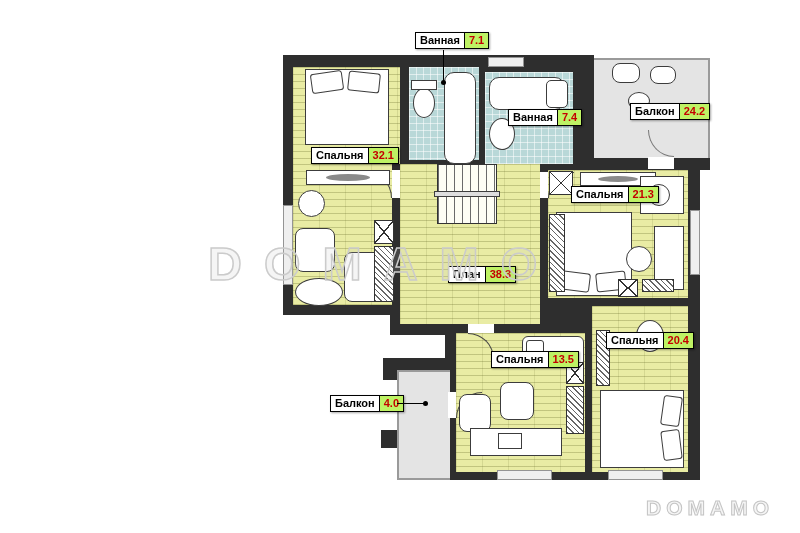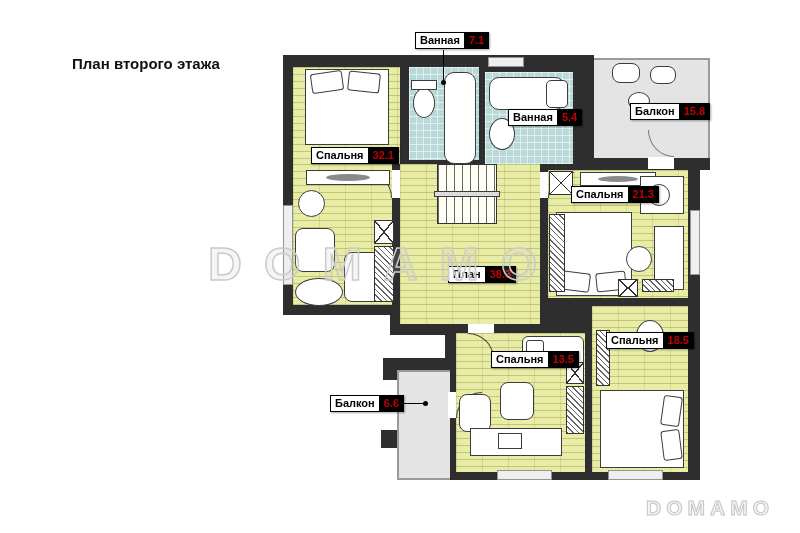--- a/index.html
+++ b/index.html
@@ -27,38 +27,37 @@
         #fff;border:1px solid #333;box-sizing:border-box;}
   .hatch{position:absolute;background:repeating-linear-gradient(45deg,#666 0 1px,transparent 1px 4px),#fff;
          border:1px solid #333;box-sizing:border-box;}
   .stairs{position:absolute;background:repeating-linear-gradient(90deg,#6a6a6a 0 1px,transparent 1px 8px),#fdfdf4;
           border:1px solid #333;box-sizing:border-box;}
   
   .room-label{position:absolute;display:inline-flex;border:1px solid #000;background:#fff;
      font-size:11px;font-weight:bold;line-height:13px;white-space:nowrap;
      box-shadow:1px 1px 2px rgba(0,0,0,.35);}
   .rl-name{padding:1px 4px;background:#fff;color:#000;}
-  .rl-area{padding:1px 4px;background:#000000;color:#c40000;border-left:1px solid #000;}
+  .rl-area{padding:1px 4px;background:#bef264;color:#c40000;border-left:1px solid #000;}
   .leader{position:absolute;background:#000;}
   .dot{position:absolute;width:5px;height:5px;border-radius:50%;background:#000;}
   
   .title{position:absolute;left:72px;top:55px;font-size:15px;font-weight:bold;color:#111;}
   .wm-center{position:absolute;left:208px;top:236px;font-size:47px;font-weight:bold;
      letter-spacing:22px;color:rgba(190,190,190,0.16);-webkit-text-stroke:1.5px #cbcbcb;}
   .wm-corner{position:absolute;left:646px;top:496px;font-size:21px;font-weight:bold;
      letter-spacing:5px;color:rgba(190,190,190,0.16);-webkit-text-stroke:1px #c4c4c4;}
   .pillow{position:absolute;background:#fff;border:1px solid #3c3c3c;border-radius:3px;}
   .lens{position:absolute;background:#8a8a8a;border-radius:50%;}
 </style>
 </head>
 <body>
 
 <div id="canvas">
 
-  <div class="title">План второго этажа</div>
 
   <div class="wall" style="left:283px;top:55px;width:310px;height:260px;"></div>
   <div class="wall" style="left:573px;top:55px;width:21px;height:117px;"></div>
   <div class="wall" style="left:592px;top:156px;width:118px;height:14px;"></div>
   <div class="wall" style="left:540px;top:164px;width:160px;height:316px;"></div>
   <div class="wall" style="left:445px;top:305px;width:150px;height:175px;"></div>
   <div class="wall" style="left:390px;top:305px;width:160px;height:30px;"></div>
   <div class="wall" style="left:395px;top:358px;width:60px;height:12px;"></div>
   <div class="wall" style="left:383px;top:358px;width:18px;height:22px;"></div>
   <div class="wall" style="left:381px;top:430px;width:22px;height:18px;"></div>
@@ -157,26 +156,26 @@
 
   <div class="room-label" style="left:415px;top:32px;">
     <span class="rl-name">Ванная</span>
       <span class="rl-area">7.1</span>
   </div>
   <div class="leader" style="left:443px;top:50px;width:1px;height:31px;"></div>
   <div class="dot" style="left:441px;top:80px;"></div>
 
   <div class="room-label" style="left:508px;top:109px;">
     <span class="rl-name">Ванная</span>
-      <span class="rl-area">5.4</span>
+      <span class="rl-area">7.4</span>
   </div>
 
   <div class="room-label" style="left:630px;top:103px;">
     <span class="rl-name">Балкон</span>
-      <span class="rl-area">15.8</span>
+      <span class="rl-area">24.2</span>
   </div>
 
   <div class="room-label" style="left:311px;top:147px;">
     <span class="rl-name">Спальня</span>
       <span class="rl-area">32.1</span>
   </div>
 
   <div class="room-label" style="left:571px;top:186px;">
     <span class="rl-name">Спальня</span>
       <span class="rl-area">21.3</span>
@@ -187,26 +186,26 @@
       <span class="rl-area">38.3</span>
   </div>
 
   <div class="room-label" style="left:491px;top:351px;">
     <span class="rl-name">Спальня</span>
       <span class="rl-area">13.5</span>
   </div>
 
   <div class="room-label" style="left:606px;top:332px;">
     <span class="rl-name">Спальня</span>
-      <span class="rl-area">18.5</span>
+      <span class="rl-area">20.4</span>
   </div>
 
   <div class="room-label" style="left:330px;top:395px;">
     <span class="rl-name">Балкон</span>
-      <span class="rl-area">6.6</span>
+      <span class="rl-area">4.0</span>
   </div>
   <div class="leader" style="left:397px;top:403px;width:28px;height:1px;"></div>
   <div class="dot" style="left:423px;top:401px;"></div>
 
   <div class="wm-center">DOMAMO</div>
   <div class="wm-corner">DOMAMO</div>
 
 </div>
 
 </body></html>

